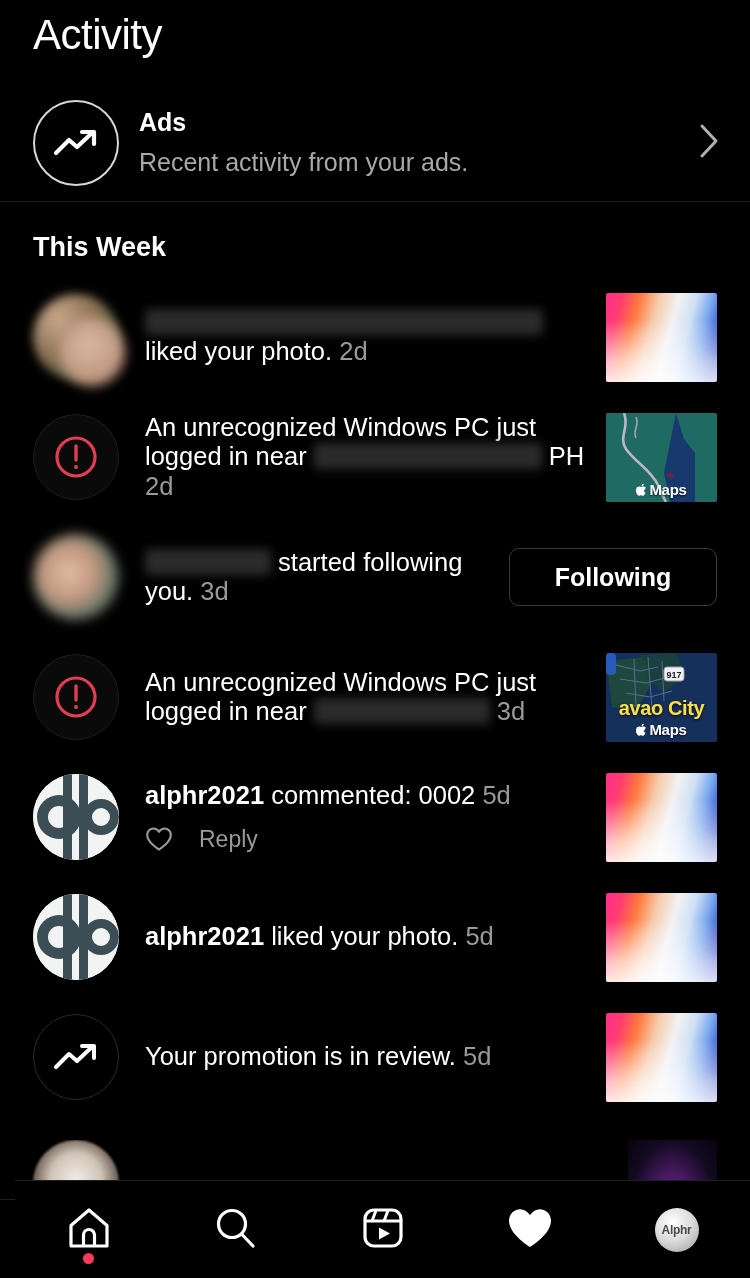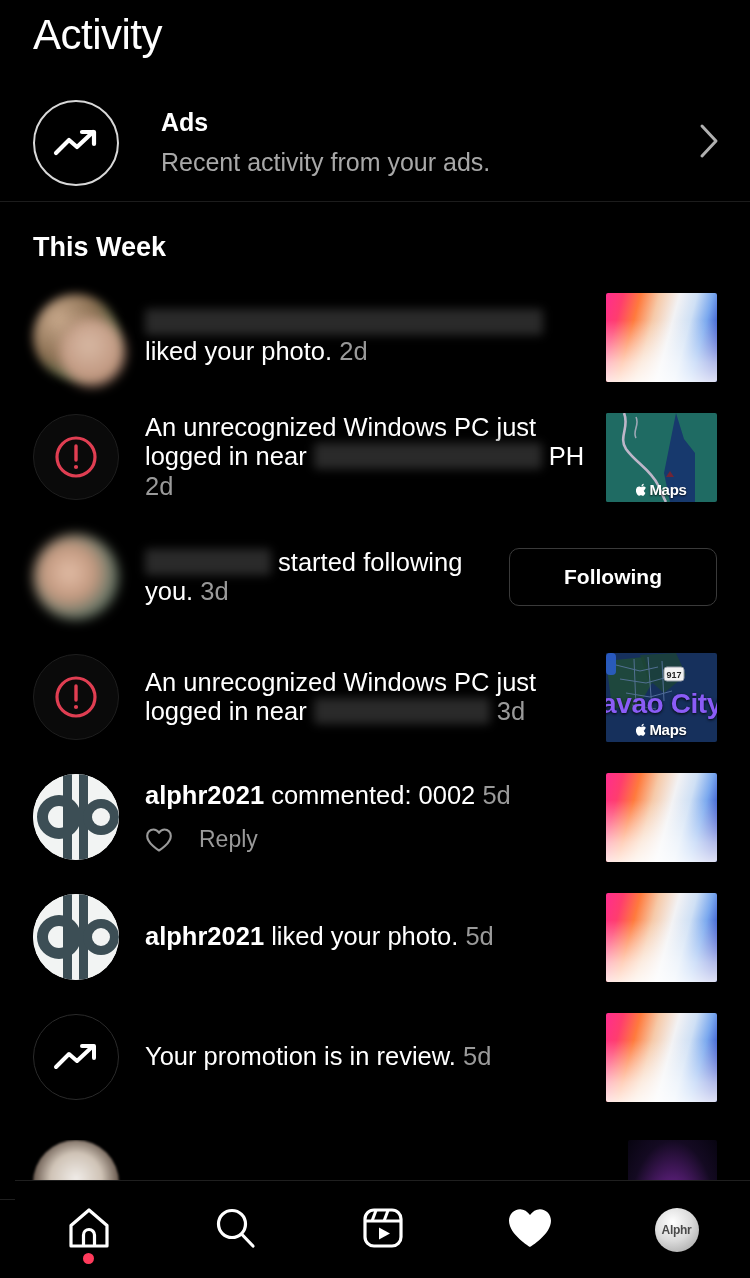--- a/index.html
+++ b/index.html
@@ -31,21 +31,21 @@
     margin-top:28px;
     border-bottom:1px solid #1c1c1c;
   }
   .ads-circle {
     width:86px; height:86px;
     border-radius:50%;
     border:2px solid #d8d8d8;
     display:flex; align-items:center; justify-content:center;
     flex:0 0 auto;
   }
-  .ads-text { flex:1; margin-left:42px; }
+  .ads-text { flex:1; margin-left:20px; }
   .ads-title { font-size:25px; font-weight:bold; line-height:1.25; }
   .ads-sub { font-size:25px; color:#a8a8a8; margin-top:8px; line-height:1.25; }
   .chevron { flex:0 0 auto; padding-right:6px; }
 
   
   .section-title {
     padding:30px 0 0 33px;
     font-size:27px;
     font-weight:bold;
   }
@@ -80,41 +80,41 @@
   .redact {
     display:inline-block;
     vertical-align:-4px;
     background:#2a2a2a;
     border-radius:3px;
     filter:blur(5px);
     height:26px;
   }
   .reply-line {
     display:flex;
-    align-items:flex-end;
+    align-items:flex-start;
     margin-top:16px;
     color:#9a9a9a;
     font-size:23px;
   }
   .reply-line .heart { margin-right:26px; display:flex; }
   .thumb {
     flex:0 0 auto;
     width:111px; height:89px;
     border-radius:2px;
     overflow:hidden;
     position:relative;
   }
   .follow-btn {
     flex:0 0 auto;
     width:208px; height:58px;
     border:1px solid #3a3a3a;
     border-radius:10px;
     background:#000;
     color:#fff;
-    font-size:21px;
+    font-size:25px;
     font-weight:bold;
     font-family:"Liberation Sans", sans-serif;
     display:flex; align-items:center; justify-content:center;
     cursor:pointer;
   }
   .av-photo-1 {
     position:absolute; inset:0;
     border-radius:50%;
     background:
       radial-gradient(circle at 30% 30%, #c9a98c 0%, #8a6f52 45%, #4a5a3a 70%, #2c3a24 100%);
@@ -185,23 +185,23 @@
     font-weight:bold;
     letter-spacing:-0.3px;
     text-shadow:0 1px 2px rgba(0,0,0,.8);
     z-index:5;
   }
   .city-label {
     position:absolute;
     left:-10px; right:-10px;
     bottom:22px;
     text-align:center;
-    font-size:28px;
+    font-size:20px;
     font-weight:bold;
-    color:#8b5cf6;
+    color:#fde047;
     letter-spacing:-0.4px;
     text-shadow:0 1px 3px rgba(0,0,0,.9);
     z-index:5;
     white-space:nowrap;
   }
   .th-dark {
     position:absolute; inset:0;
     background:radial-gradient(ellipse at 50% 90%, #8b2fb0 0%, #5b1f7a 30%, #140a22 70%, #070410 100%);
   }
 

